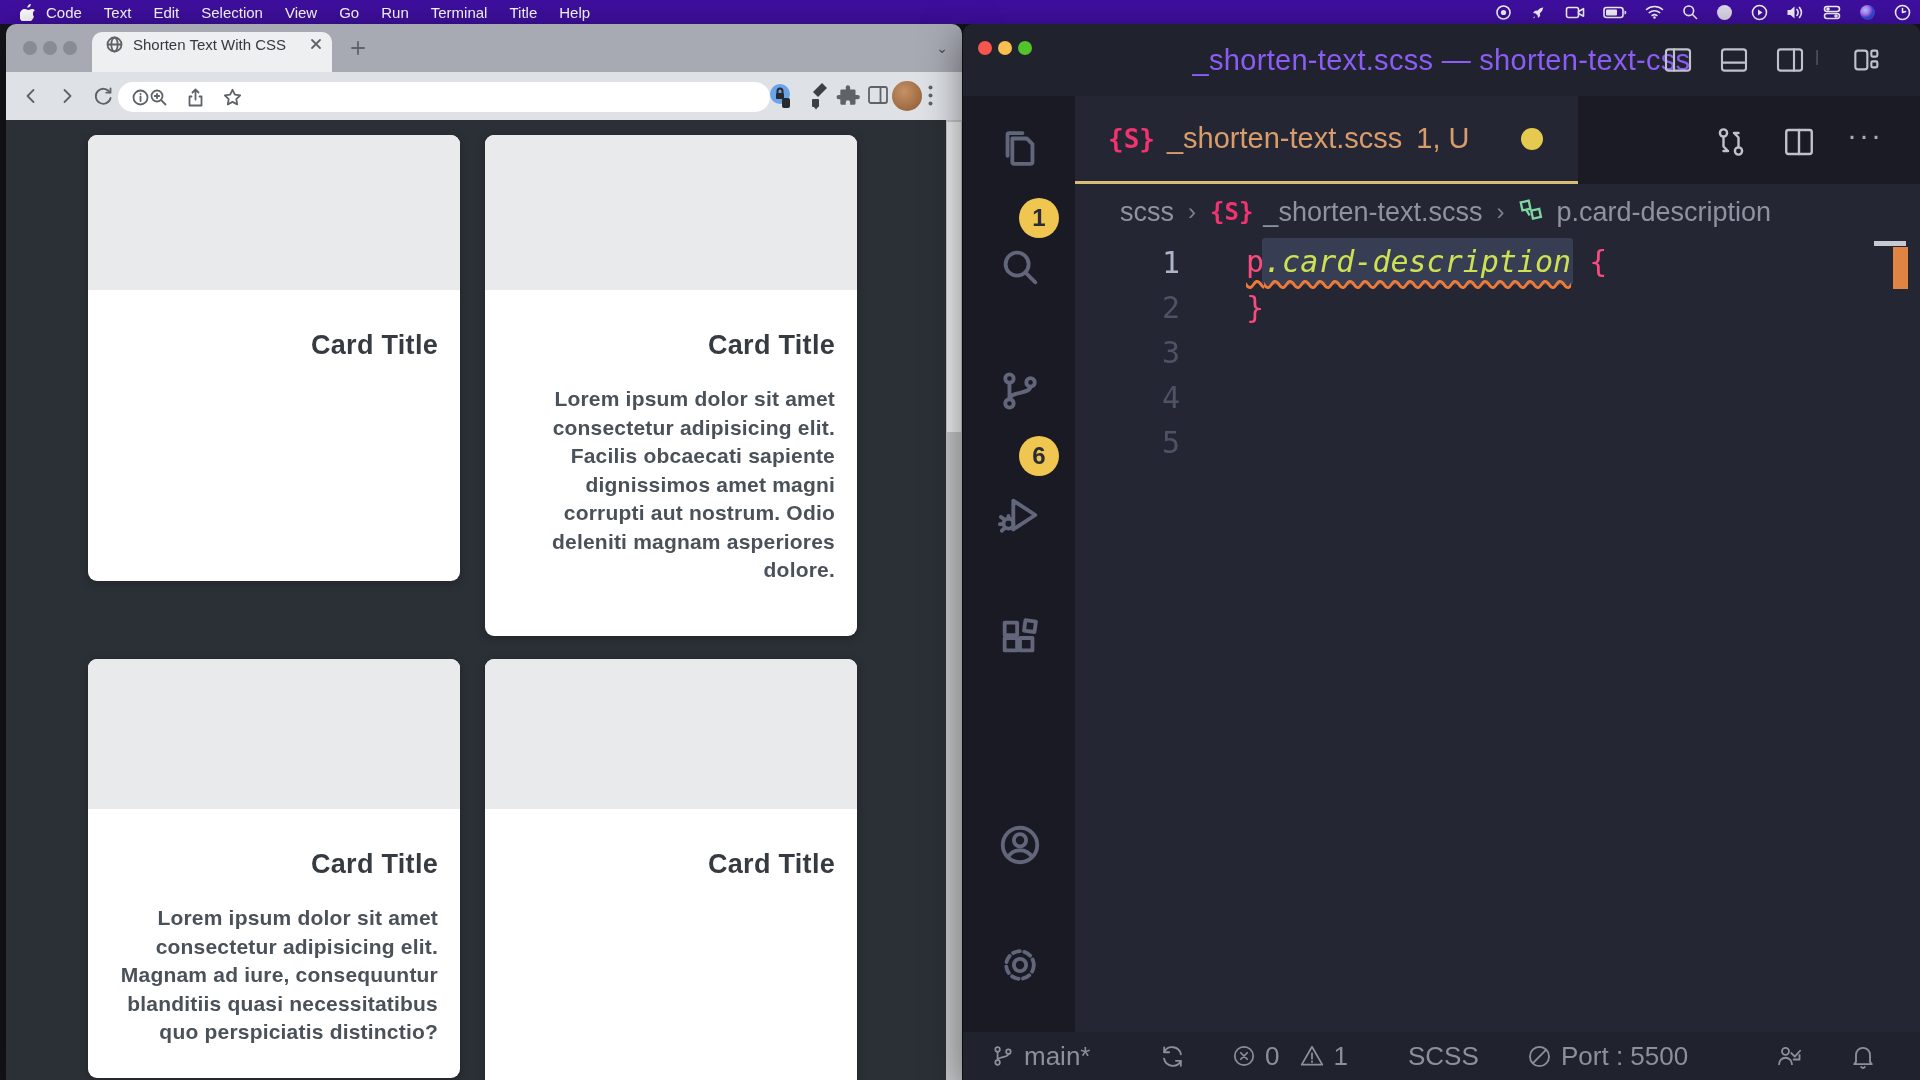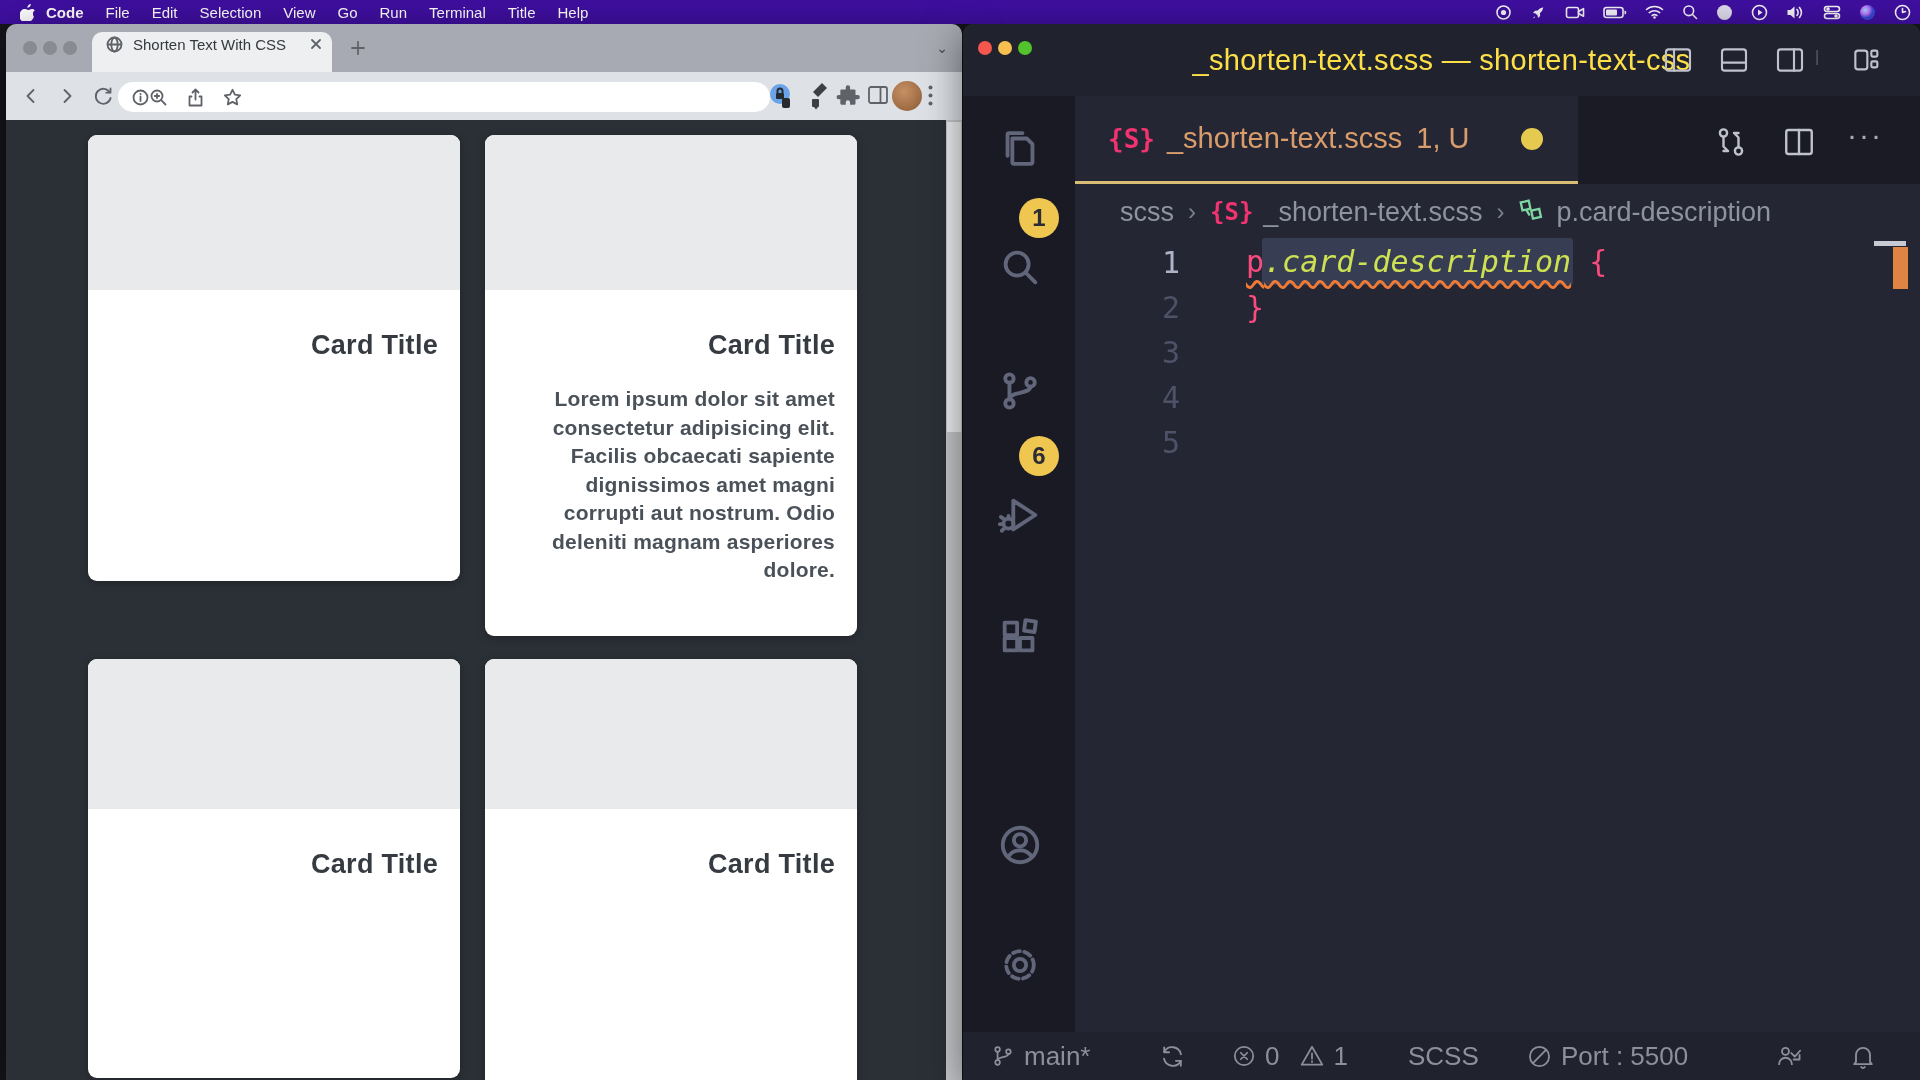--- a/index.html
+++ b/index.html
@@ -3,21 +3,21 @@
 <meta charset="utf-8">
 <style>
   * { margin:0; padding:0; box-sizing:border-box; }
   html,body { width:1920px; height:1080px; background:#15151b; font-family:"Liberation Sans",sans-serif; overflow:hidden; }
   svg { display:block; }
 
   
   #menubar { position:absolute; left:0; top:0; width:1920px; height:24px; background:#3f0fa0; display:flex; align-items:center; color:#fff; }
   #menubar .apple { margin-left:20px; }
   #menubar .mitem { font-size:15px; padding:0 11px; color:#fff; }
-  #menubar .mitem.bold { font-weight:bold; }
+  #menubar .mitem.bold { font-weight:normal; }
   #menubar .spacer { flex:1; }
   #menubar .sicon { margin:0 9px; opacity:.95; }
 
   
   .window { position:absolute; top:24px; height:1056px; overflow:hidden; }
   #browser-win { left:6px; width:956px; border-radius:10px 10px 0 0; background:#2b3036; box-shadow:0 10px 40px rgba(0,0,0,.5); }
   #vscode-win { left:963px; width:957px; border-radius:10px 10px 0 0; background:#242634; box-shadow:0 10px 40px rgba(0,0,0,.5); }
 
   
   #tabstrip { position:absolute; left:0; top:0; right:0; height:48px; background:#a8aab3; }
@@ -39,21 +39,21 @@
 
   .card { position:absolute; width:372px; background:#ffffff; border-radius:9px; overflow:hidden; box-shadow:0 2px 8px rgba(0,0,0,.25);text-align:right; }
   .card .ph { width:100%; height:155px; background:#e9eaeb; }
   .card .body { padding:40px 22px 40px 18px; }
   .card h2 { font-size:27px; font-weight:bold; color:#363b42; letter-spacing:.3px; margin-bottom:24px; }
   .card p { font-size:21px; font-weight:bold; line-height:28.5px; color:#4a5159; letter-spacing:.2px; }
 
   
   #vs-titlebar { position:absolute; left:0; top:0; right:0; height:72px; background:#20222d; }
   .vdot { position:absolute; top:17px; width:14px; height:14px; border-radius:50%; }
-  #vs-title { position:absolute; left:0; right:0; top:0; height:72px; display:flex; align-items:center; justify-content:center; color:#fde047; font-size:29px; letter-spacing:.3px; }
+  #vs-title { position:absolute; left:0; right:0; top:0; height:72px; display:flex; align-items:center; justify-content:center; color:#8b5cf6; font-size:29px; letter-spacing:.3px; }
   .layout-ic { position:absolute; top:20px; }
   #vs-activity { position:absolute; left:0; top:72px; width:112px; bottom:48px; background:#191a24; }
   .act-ic { position:absolute; left:34px; }
   .badge { position:absolute; left:56px; width:40px; height:40px; border-radius:50%; background:#efc64f; color:#2b2c36; font-weight:bold; font-size:24px; display:flex; align-items:center; justify-content:center; }
   #vs-main { position:absolute; left:112px; top:72px; right:0; bottom:48px; background:#242634; }
   #vs-tabbar { position:absolute; left:0; top:0; right:0; height:88px; background:#1a1b25; }
   #vs-tab { position:absolute; left:0; top:0; width:503px; height:88px; background:#242634; border-bottom:3px solid #d9bd74; display:flex; align-items:center; padding-left:33px; }
   #vs-tab .fname { color:#d99c6b; font-size:29px; margin-left:12px; white-space:pre; }
   #vs-tab .deco { color:#d99c6b; font-size:29px; margin-left:14px; white-space:pre; }
   #vs-tab .dirty { width:22px; height:22px; border-radius:50%; background:#e6c94f; margin-left:52px; }
@@ -85,21 +85,21 @@
 </head>
 <body>
 
 <div id="menubar">
   <span class="apple">
     <svg width="15" height="17" viewBox="0 0 15 17">
         <path fill="#fff" d="M10.8 0c.1 1-.3 1.9-.9 2.6-.6.7-1.6 1.2-2.5 1.1-.1-.9.4-1.9 1-2.5C9 .5 10 .1 10.8 0zM13.9 12.7c-.4 1-.6 1.4-1.2 2.3-.8 1.2-1.9 2.7-3.2 2.7-1.2 0-1.5-.8-3.1-.8s-2 .8-3.1.8c-1.4 0-2.4-1.4-3.2-2.6C-1.1 11.9-.3 7.4 2 5.9c1.1-.8 2.5-.8 3.4-.8 1 0 1.6.8 3.1.8 1.4 0 1.9-.8 3.4-.8.8 0 2.1.3 3 1.2-2.6 1.4-2.2 5.1-1 6.4z"></path>
       </svg>
   </span>
   <span class="mitem bold">Code</span>
-  <span class="mitem">File</span>
+  <span class="mitem">Text</span>
   <span class="mitem">Edit</span>
   <span class="mitem">Selection</span>
   <span class="mitem">View</span>
   <span class="mitem">Go</span>
   <span class="mitem">Run</span>
   <span class="mitem">Terminal</span>
   <span class="mitem">Title</span>
   <span class="mitem">Help</span>
   <span class="spacer"></span>
   <span class="sicon">
@@ -297,20 +297,21 @@
       <div class="ph"></div>
       <div class="body">
         <h2>Card Title</h2>
         <p>Lorem ipsum dolor sit amet consectetur adipisicing elit. Facilis obcaecati sapiente dignissimos amet magni corrupti aut nostrum. Odio deleniti magnam asperiores dolore.</p>
       </div>
     </div>
     <div class="card" style="left:82px;top:539px;height:419px">
       <div class="ph" style="height:150px"></div>
       <div class="body">
         <h2>Card Title</h2>
+        <p>Lorem ipsum dolor sit amet consectetur adipisicing elit. Magnam ad iure, consequuntur blanditiis quasi necessitatibus quo perspiciatis distinctio?</p>
       </div>
     </div>
     <div class="card" style="left:479px;top:539px;height:560px">
       <div class="ph" style="height:150px"></div>
       <div class="body">
         <h2>Card Title</h2>
       </div>
     </div>
     <div id="scrollbar">
         <div id="scroll-thumb"></div>

